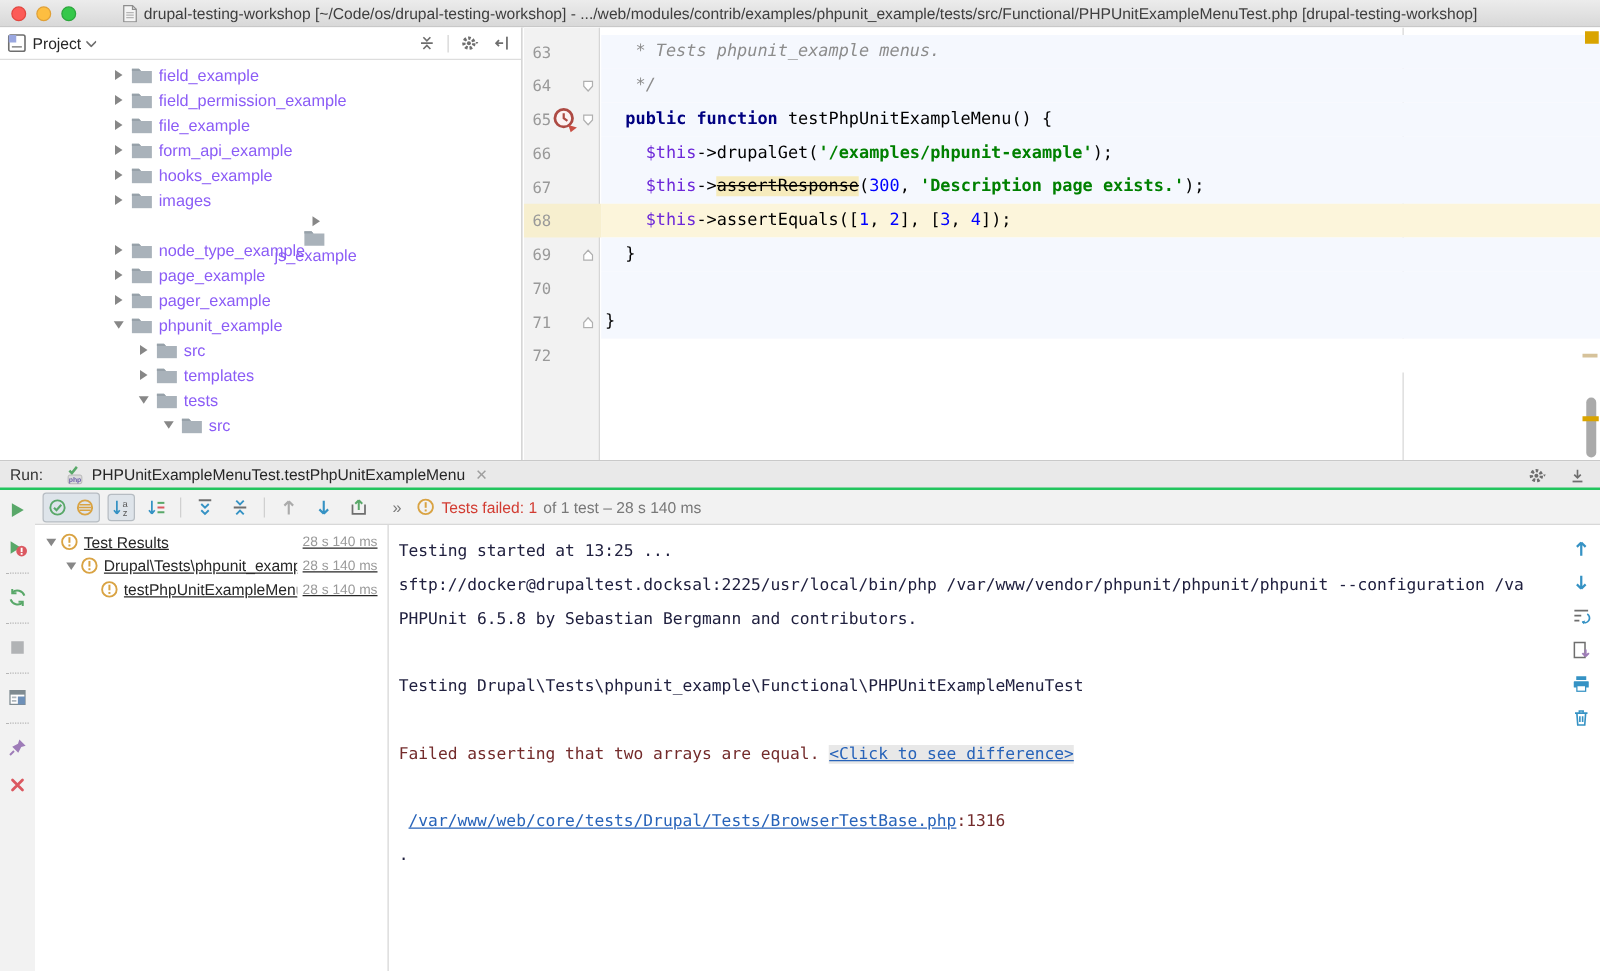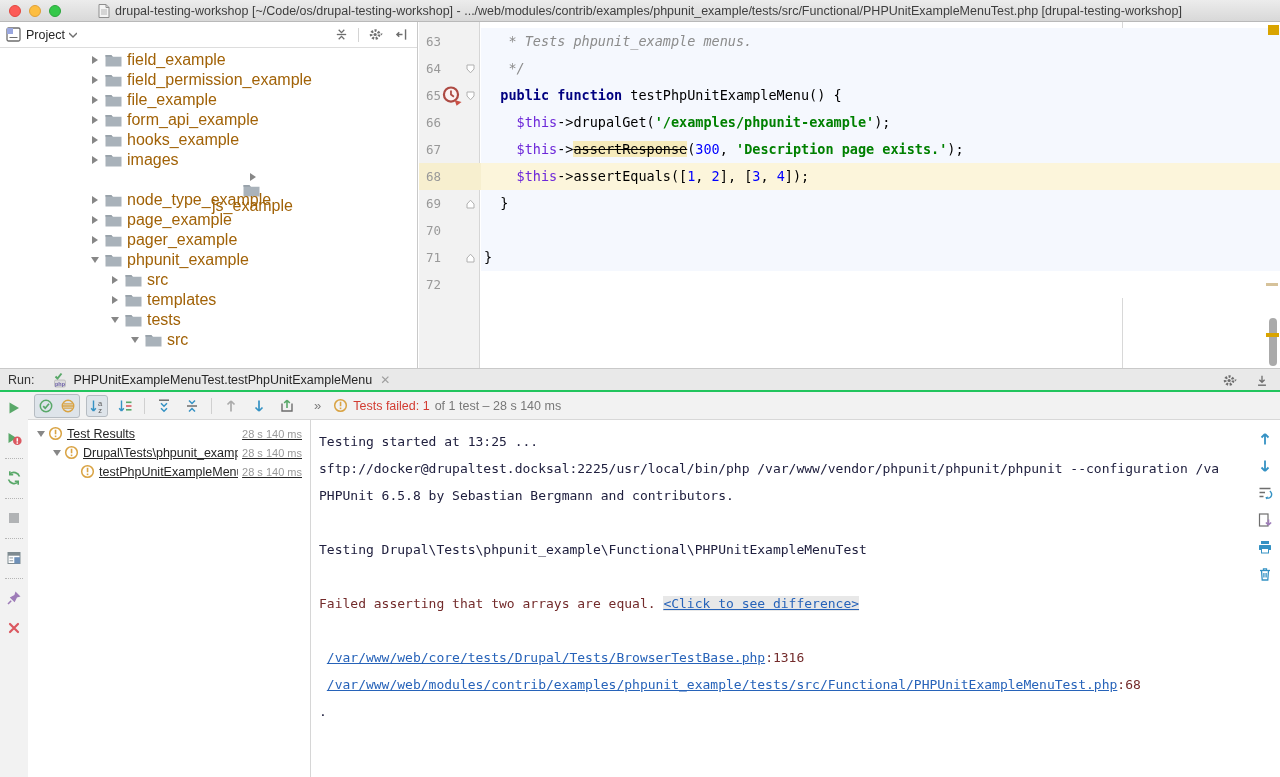--- a/index.html
+++ b/index.html
@@ -33,21 +33,21 @@
   .ph-caret { margin-left:4px; }
   .ph-actions { margin-left:auto; display:flex; align-items:center; gap:8px; }
   .ph-btn { width:18px; height:18px; display:flex; align-items:center; justify-content:center; cursor:pointer; }
   .ph-sep { width:1px; height:14px; background:#D4D4D4; }
   .tree { padding-top:2px; }
   .trow { height:20px; display:flex; align-items:center; white-space:nowrap; cursor:pointer; }
   .arrow { width:14px; height:14px; display:inline-flex; align-items:center; justify-content:center; flex:0 0 auto; }
   .arrow.collapsed::before { content:""; border-left:6px solid #878787; border-top:4px solid transparent; border-bottom:4px solid transparent; }
   .arrow.expanded::before { content:""; border-top:6px solid #878787; border-left:4px solid transparent; border-right:4px solid transparent; }
   .fold-ico { width:17px; height:13px; margin:0 5px 0 3px; flex:0 0 auto; }
-  .trow .lbl { font-size:16px; color:#a16207; }
+  .trow .lbl { font-size:13px; color:#8b5cf6; }
 
   
   .editor { position:absolute; left:419px; top:0; width:861px; height:346px; background:#fff; overflow:hidden; }
   .gutter-bg { position:absolute; left:0; top:0; width:61px; height:346px; background:#F2F2F2; border-right:1px solid #D6D6D6; }
   .margin-guide { position:absolute; left:703px; top:0; width:1px; height:346px; background:#D8D8D8; }
   .elines { position:absolute; left:0; top:6px; width:861px; }
   .eline { display:flex; height:27px; }
   .egut { width:62px; flex:0 0 auto; display:flex; align-items:center; position:relative; z-index:2; }
   .egut .gnum { width:22px; text-align:right; font-family:"DejaVu Sans Mono", monospace; font-size:12.5px; color:#999; }
   .egut .gico { width:22px; display:flex; align-items:center; justify-content:center; }
@@ -606,21 +606,20 @@
             <div class="clines" id="console-lines">
                 <div class="cline"><span>Testing started at 13:25 ...</span></div>
                 <div class="cline"><span>sftp://docker@drupaltest.docksal:2225/usr/local/bin/php /var/www/vendor/phpunit/phpunit/phpunit --configuration /va</span></div>
                 <div class="cline"><span>PHPUnit 6.5.8 by Sebastian Bergmann and contributors.</span></div>
                 <div class="cline">&nbsp;</div>
                 <div class="cline"><span>Testing Drupal\Tests\phpunit_example\Functional\PHPUnitExampleMenuTest</span></div>
                 <div class="cline">&nbsp;</div>
                 <div class="cline"><span class="c-error">Failed asserting that two arrays are equal. </span><span class="c-link c-diff">&lt;Click to see difference&gt;</span></div>
                 <div class="cline">&nbsp;</div>
                 <div class="cline"><span> </span><span class="c-link">/var/www/web/core/tests/Drupal/Tests/BrowserTestBase.php</span><span class="c-error">:1316</span></div>
-                <div class="cline"><span> </span><span class="c-link">/var/www/web/modules/contrib/examples/phpunit_example/tests/src/Functional/PHPUnitExampleMenuTest.php</span><span class="c-error">:68</span></div>
                 <div class="cline"><span>.</span></div>
               </div>
             <div class="console-toolbar" id="console-toolbar">
                 <div class="cbtn">
                   <svg viewBox="0 0 16 16" fill="none" stroke="#3592C4" stroke-width="1.8">
                     <path d="M8 13.5 V3.5 M8 3 L4.5 6.5 M8 3 L11.5 6.5"></path>
                   </svg>
                 </div>
                 <div class="cbtn">
                   <svg viewBox="0 0 16 16" fill="none" stroke="#3592C4" stroke-width="1.8">

